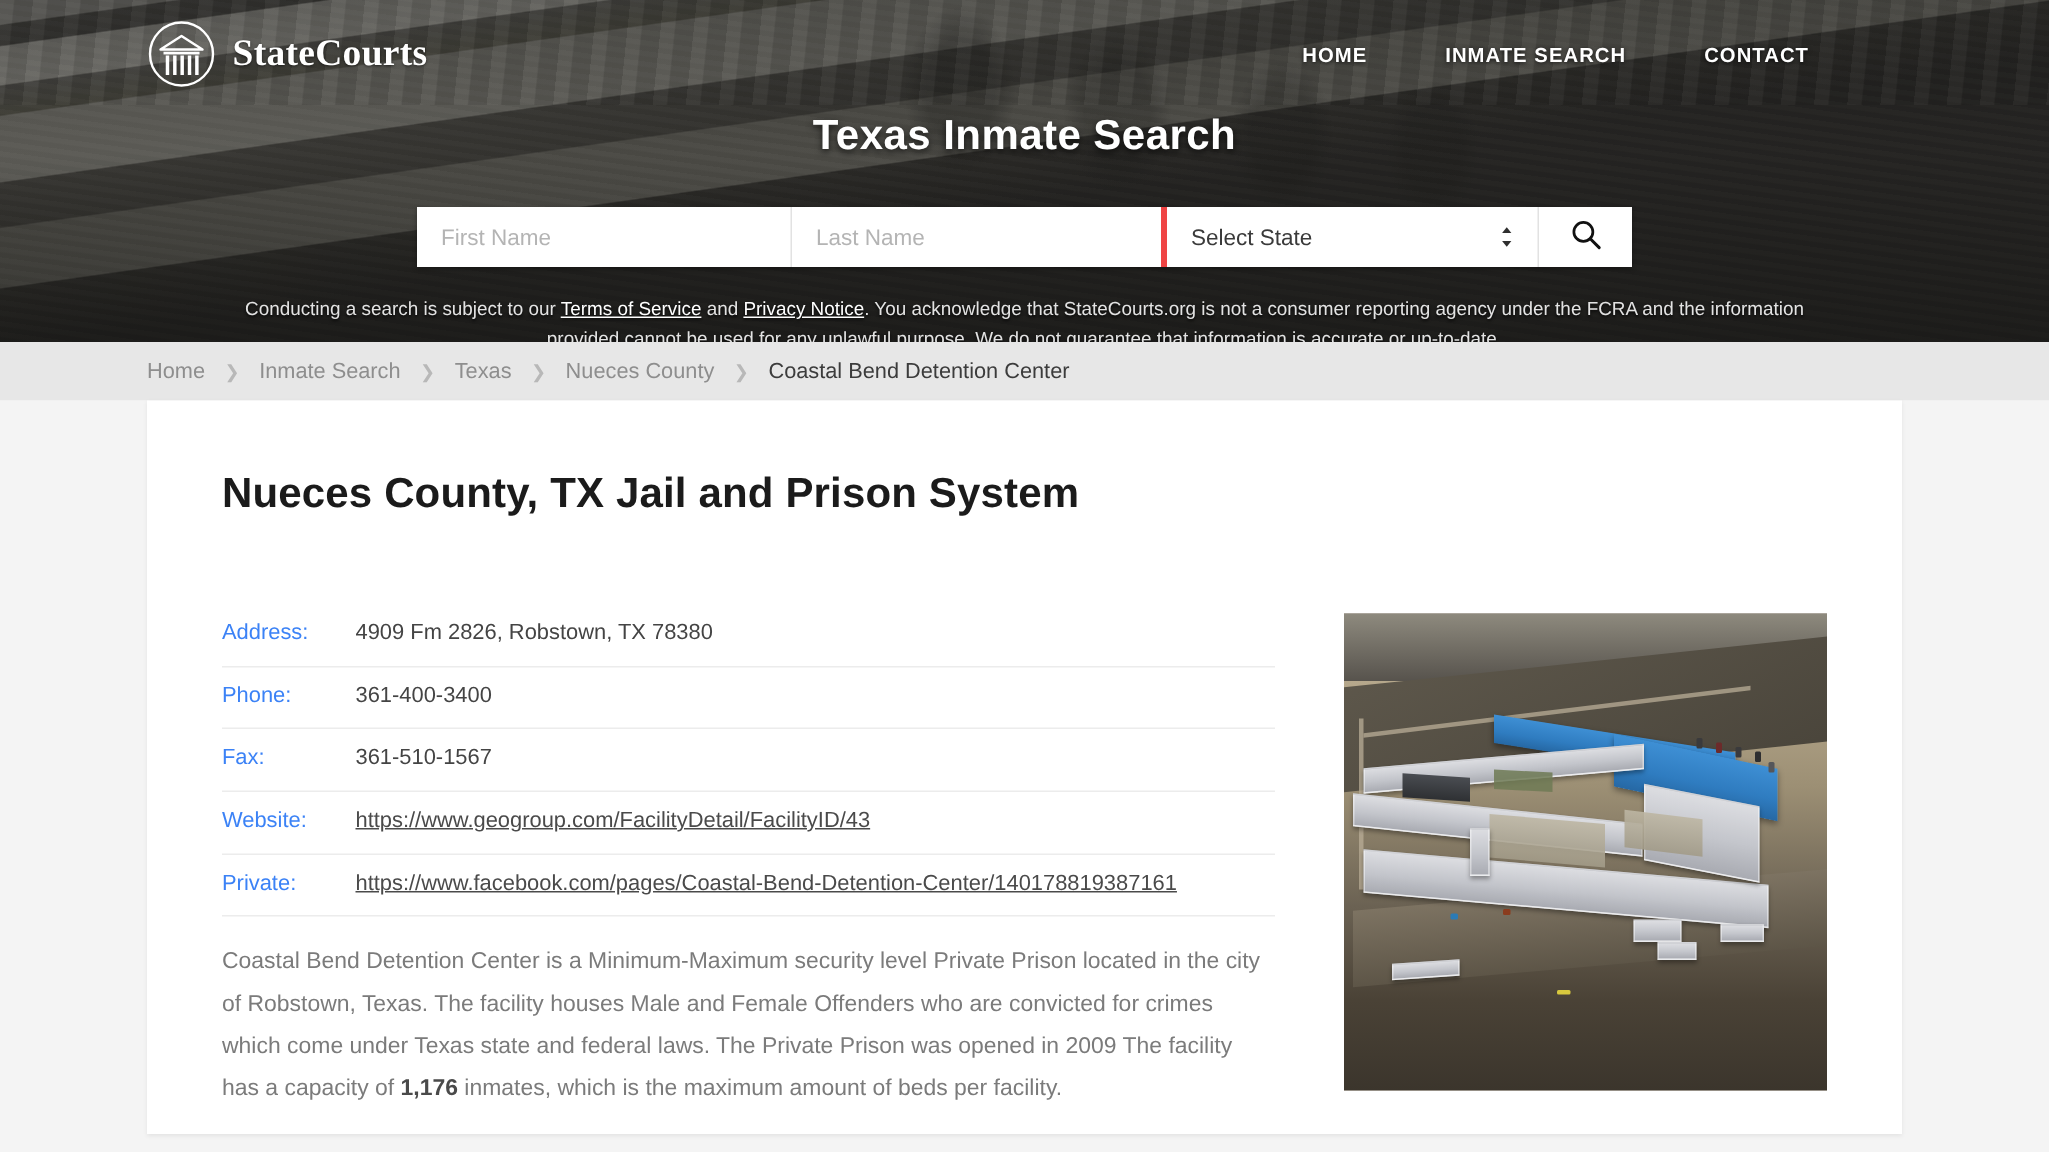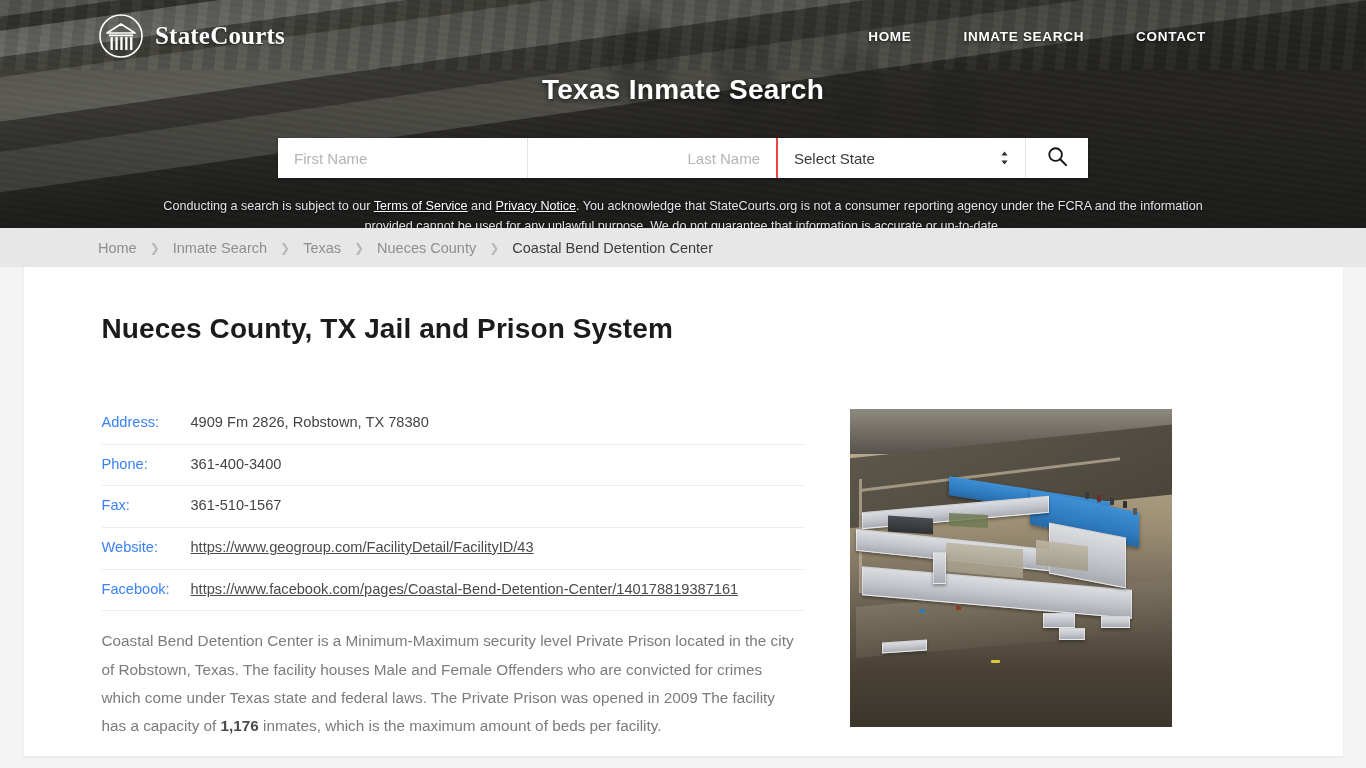--- a/index.html
+++ b/index.html
@@ -118,21 +118,21 @@
     border: none;
     outline: none;
     font-family: "Liberation Sans", sans-serif;
     font-size: 15px;
     color: #333;
     padding: 0 16px;
     background: transparent;
   }
   .search-field::placeholder { color: #b4b4b4; }
   .f-first { width: 250px; border-right: 1px solid #e2e2e2; }
-  .f-last  { width: 250px; border-right: 2px solid #ef4444; text-align: right; }
+  .f-last  { width: 250px; border-right: 4px solid #ef4444; }
   .state-select {
     flex: 1;
     position: relative;
     display: flex;
     align-items: center;
     padding: 0 16px;
     border-right: 1px solid #e2e2e2;
     cursor: pointer;
   }
   .state-select span {
@@ -182,27 +182,27 @@
   .crumbbar .sep {
     color: #b8b8b8;
     margin: 0 13px;
     font-size: 12px;
   }
   .crumbbar .current { color: #3c3c3c; }
 
   
   .page { background: #f4f4f4; padding-top: 0; }
   .card {
-    width: 1319px;
+    width: 1170px;
     margin: 0 auto;
     margin-top: 0;
     background: #ffffff;
     box-shadow: 0 1px 3px rgba(0,0,0,0.07);
     min-height: 485px;
-    padding: 46px 50px 0 78px;
+    padding: 46px 50px 0 50px;
   }
   .page-title {
     font-size: 28px;
     font-weight: 700;
     color: #1b1b1b;
     letter-spacing: 0.1px;
     margin: 0 0 58px 0;
   }
   .body-cols { display: flex; gap: 46px; }
   .col-left { width: 702px; }
@@ -404,21 +404,21 @@
           </div>
 
           <div class="detail-row">
             <div class="dt-label">Website:</div>
             <div class="dt-value">
               <a href="#">https://www.geogroup.com/FacilityDetail/FacilityID/43</a>
             </div>
           </div>
 
           <div class="detail-row">
-            <div class="dt-label">Facebook:</div>
+            <div class="dt-label">Private:</div>
             <div class="dt-value">
               <a href="#">https://www.facebook.com/pages/Coastal-Bend-Detention-Center/140178819387161</a>
             </div>
           </div>
 
         </div>
 
         <p class="description">
           <span>Coastal Bend Detention Center is a Minimum-Maximum security level Private Prison located in the city of Robstown, Texas. The facility houses Male and Female Offenders who are convicted for crimes which come under Texas state and federal laws. The Private Prison was opened in 2009 The facility has a capacity of </span><b>1,176</b><span> inmates, which is the maximum amount of beds per facility.</span>
         </p>

